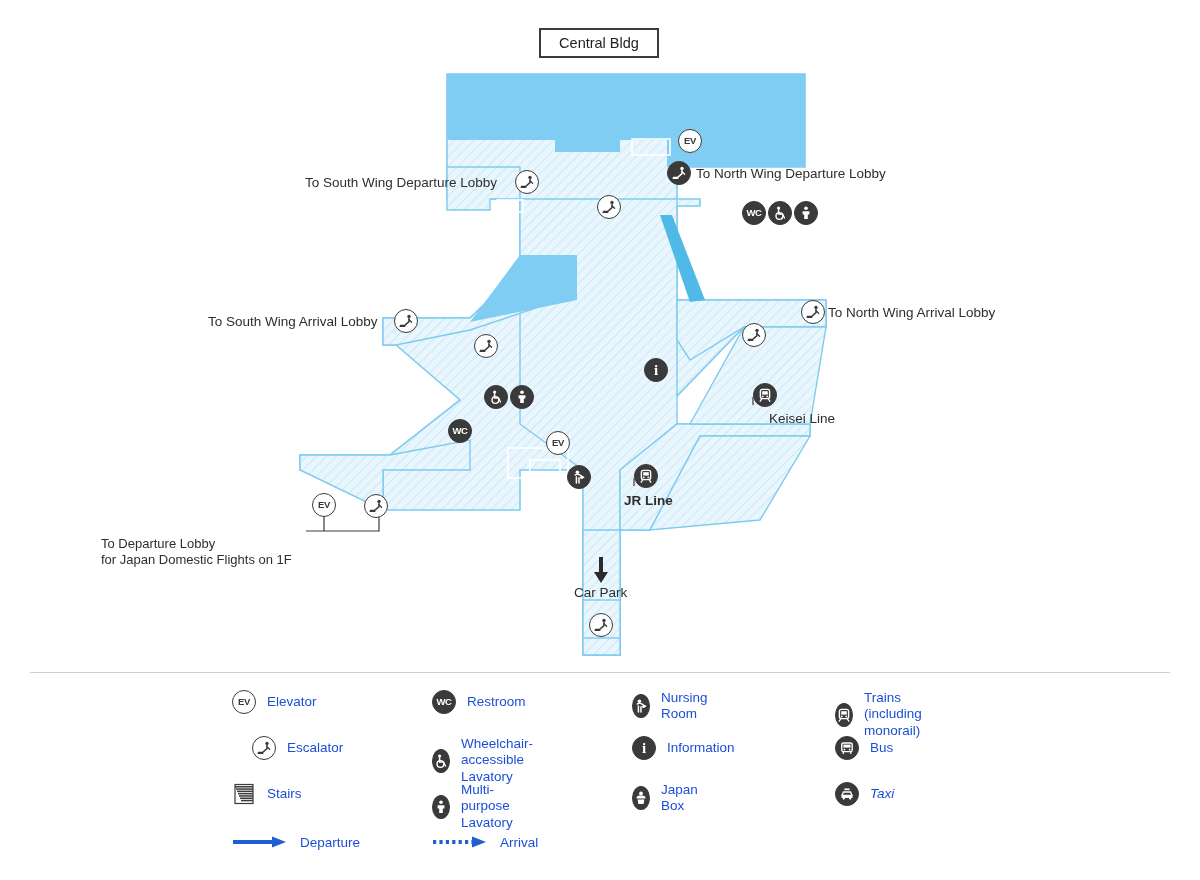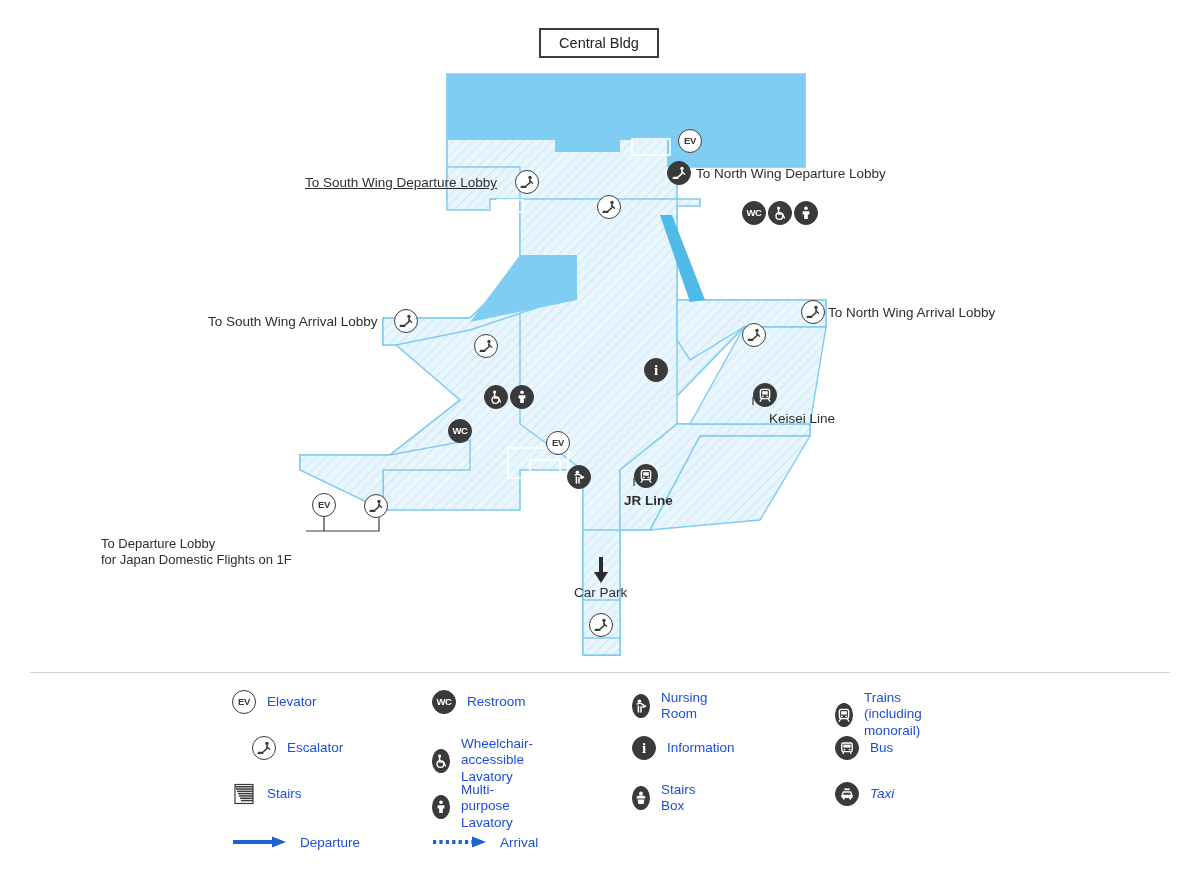--- a/index.html
+++ b/index.html
@@ -199,21 +199,21 @@
       <path d="M753,397 L753,405"></path>
       <path d="M634,478 L634,486"></path>
     </g>
 
     <g>
       <line x1="601" y1="557" x2="601" y2="575" stroke="#2a2a2a" stroke-width="4"></line>
       <polygon points="594,572 608,572 601,583" fill="#2a2a2a"></polygon>
     </g>
   </svg>
 
-  <div class="map-label" style="left:305px; top:175px;text-decoration:underline;">To South Wing Departure Lobby</div>
+  <div class="map-label" style="left:305px; top:175px;">To South Wing Departure Lobby</div>
 
   <div class="map-label" style="left:696px; top:166px;">To North Wing Departure Lobby</div>
 
   <div class="map-label" style="left:208px; top:314px;">To South Wing Arrival Lobby</div>
 
   <div class="map-label" style="left:828px; top:305px;">To North Wing Arrival Lobby</div>
 
   <div class="map-label" style="left:733px; top:411px;margin-left:36px;">Keisei Line</div>
 
   <div class="map-label" style="left:624px; top:493px;font-weight:bold;">JR Line</div>
@@ -455,21 +455,21 @@
           <span class="legend-text">Information</span>
         </div>
         <div class="legend-item" style="top: 92px;">
           <span class="marker dark" style="position: relative;">
             <svg width="16" height="16" viewBox="0 0 16 16">
               <circle cx="8" cy="3.4" r="1.9" fill="#ffffff"></circle>
               <path d="M3.6 7.4 C3.6 5.9 5.6 5.4 8 5.4 C10.4 5.4 12.4 5.9 12.4 7.4 L12.4 8.6 L3.6 8.6 Z" fill="#ffffff"></path>
               <path d="M4.6 9.4 L11.4 9.4 L10.6 14 L5.4 14 Z" fill="#ffffff"></path>
             </svg>
           </span>
-          <span class="legend-text">Stairs Box</span>
+          <span class="legend-text">Japan Box</span>
         </div>
       </div>
       <div class="legend-col" style="left: 835px;">
         <div class="legend-item" style="top: 0px;">
           <span class="marker dark" style="position: relative;">
             <svg width="16" height="16" viewBox="0 0 16 16">
               <rect x="3.4" y="2.4" width="9.2" height="9.2" rx="1.8" stroke="#ffffff" stroke-width="1.4" fill="none"></rect>
               <rect x="5.2" y="4.2" width="5.6" height="3.4" fill="#ffffff"></rect>
               <circle cx="5.8" cy="9.4" r="0.9" fill="#ffffff"></circle>
               <circle cx="10.2" cy="9.4" r="0.9" fill="#ffffff"></circle>

